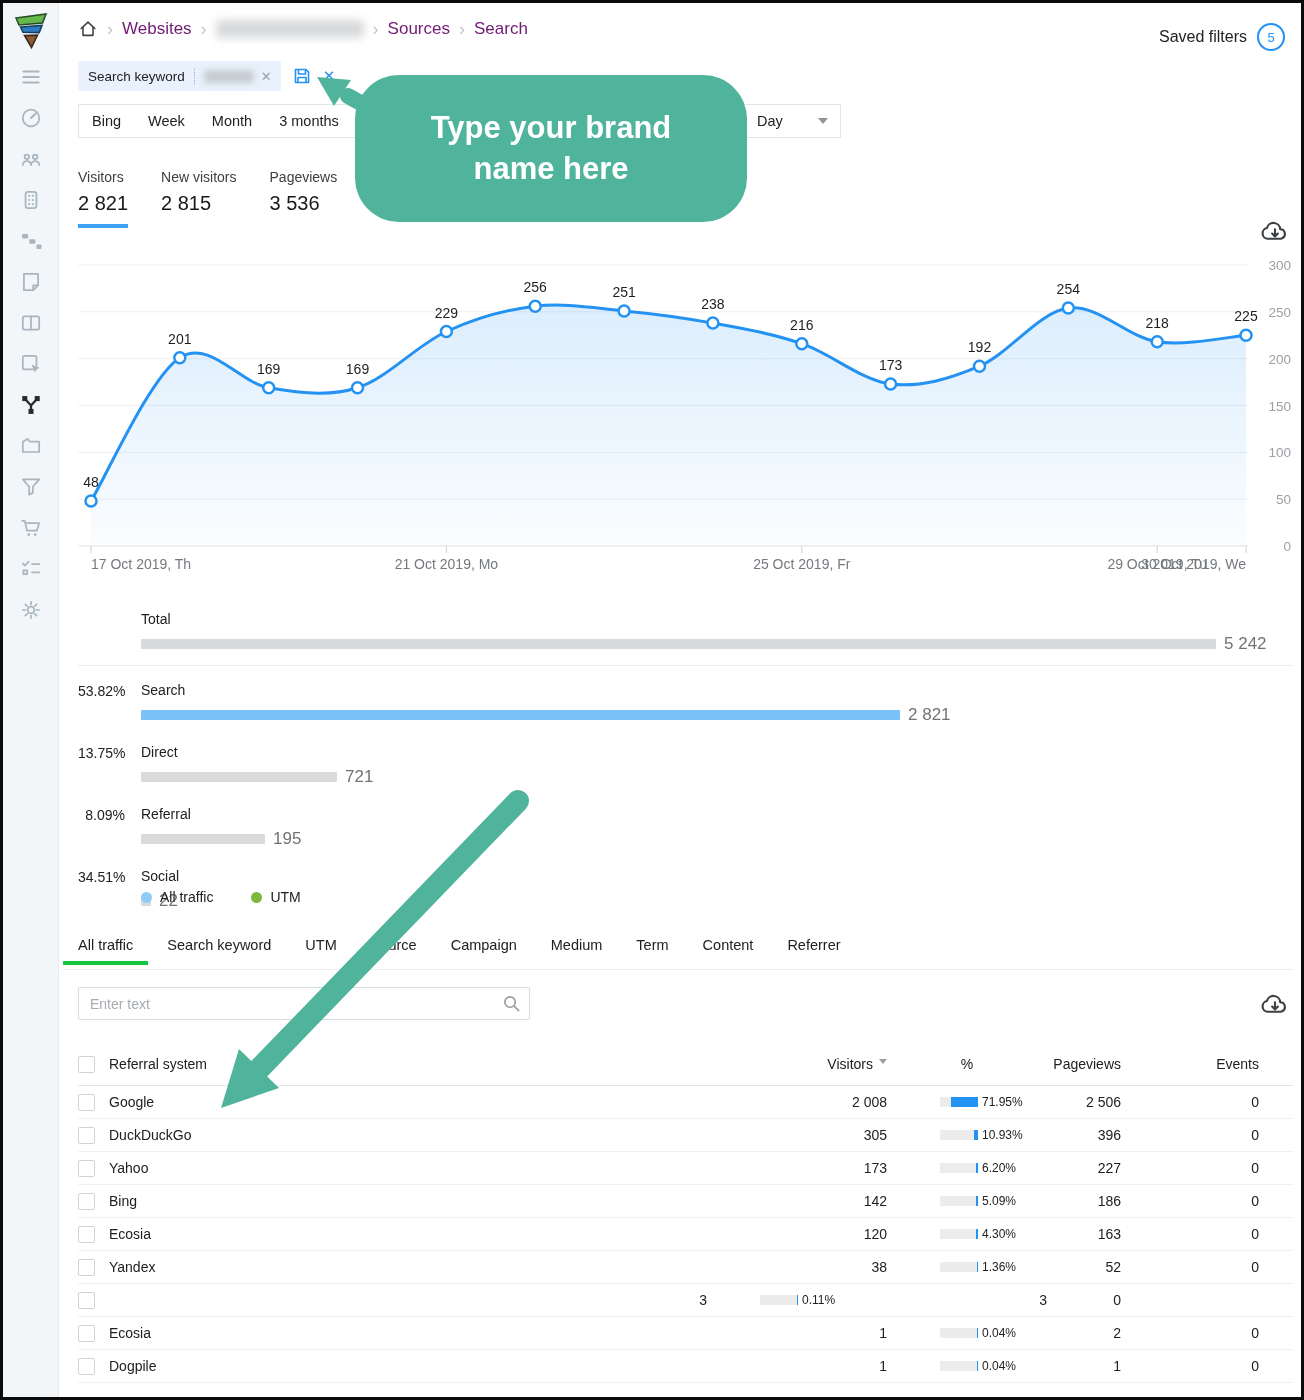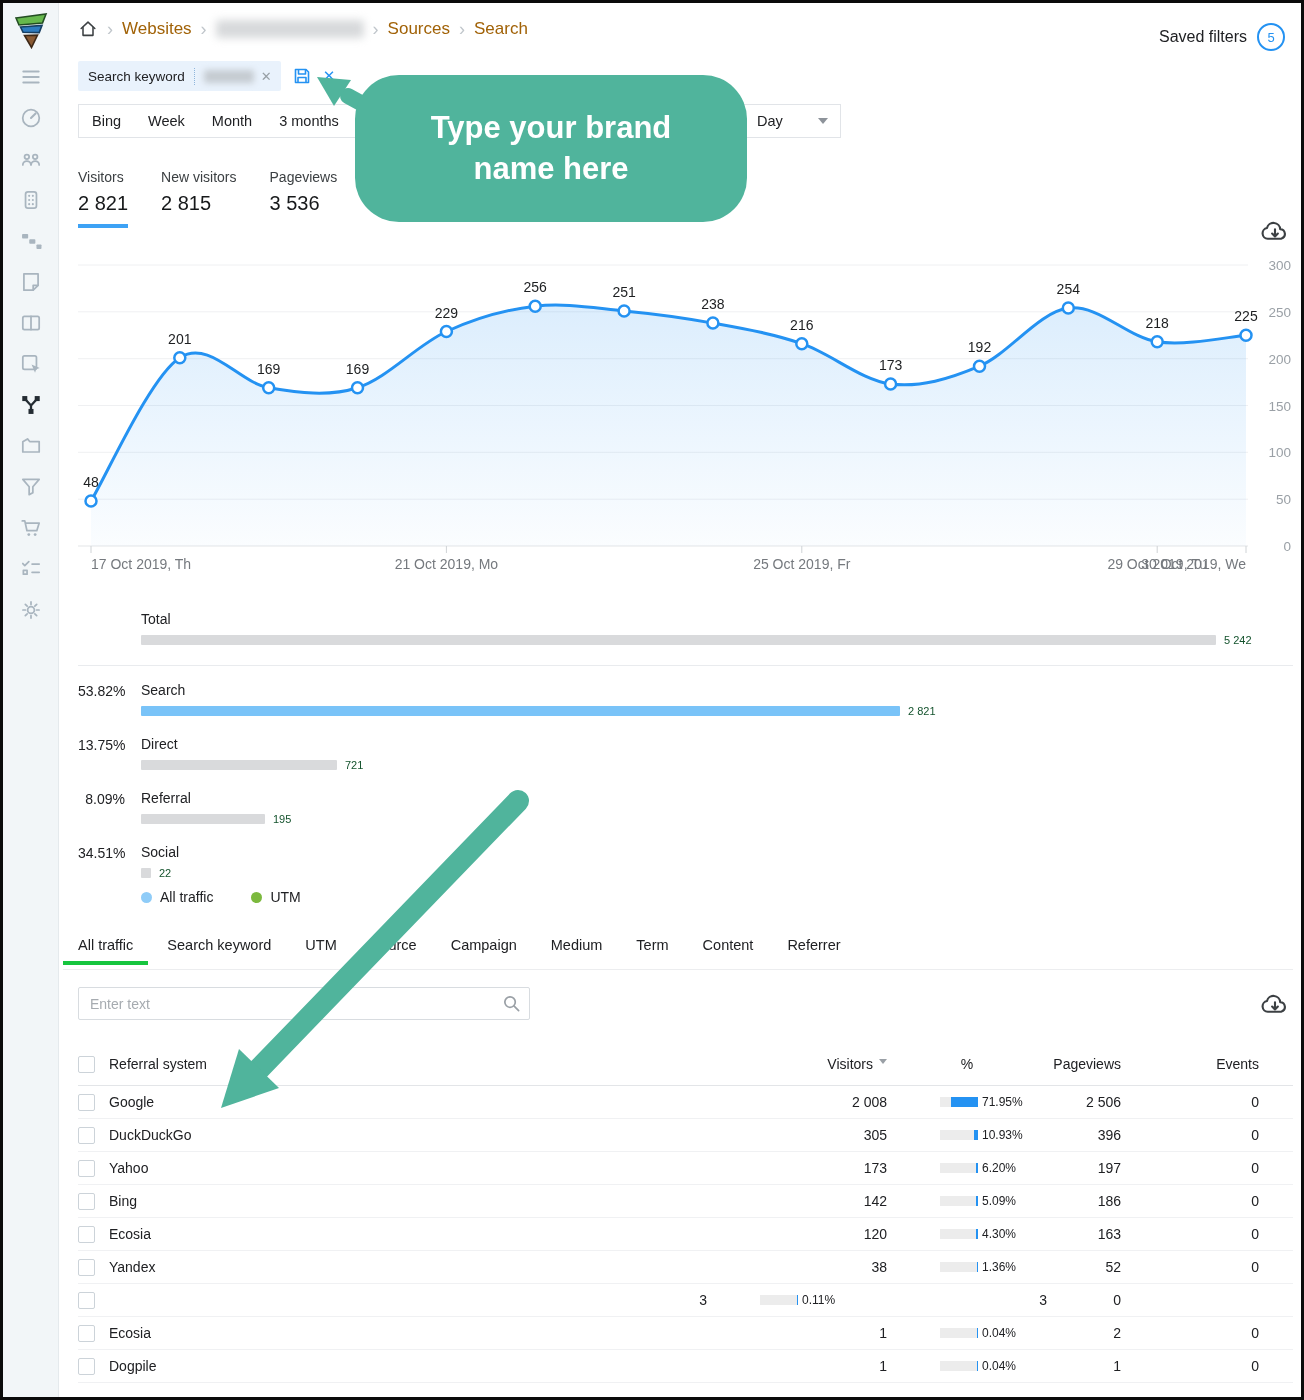--- a/index.html
+++ b/index.html
@@ -8,21 +8,21 @@
   
   .sidebar{position:absolute;left:0;top:0;bottom:0;width:55px;background:#f2f6f8;border-right:1px solid #e5eaed}
   .logo{width:34px;height:40px;margin:8px auto 0}
   #side-icons{display:flex;flex-direction:column;align-items:center;gap:17px;margin-top:14px}
   .side-ic{width:24px;height:24px;color:#a9b5bf;cursor:pointer}
   .side-ic svg{width:24px;height:24px}
   .side-ic.active{color:#242c33}
   
   .breadcrumb{position:absolute;left:75px;top:16px;display:flex;align-items:center;gap:9px;font-size:17px}
   .crumb-sep{color:#c0c6cb;font-size:18px;line-height:1}
-  .crumb{color:#a16207;text-decoration:none;cursor:pointer}
+  .crumb{color:#701a75;text-decoration:none;cursor:pointer}
   .blur-block{width:148px;height:18px;border-radius:3px;background:#d7d9db;filter:blur(4px)}
   .saved{position:absolute;right:16px;top:20px;display:flex;align-items:center;gap:10px;font-size:16px}
   .badge{width:24px;height:24px;border:2px solid #2492f2;border-radius:50%;color:#2492f2;font-size:13px;
     display:flex;align-items:center;justify-content:center}
   
   .filter-row{position:absolute;left:75px;top:58px;display:flex;align-items:center;gap:11px;height:30px}
   .chip{display:flex;align-items:center;height:30px;background:#e9f2fc;border-radius:2px;padding:0 9px 0 10px;font-size:13.5px}
   .chip-div{width:0;border-left:1px dotted #8fb6dc;height:17px;margin:0 9px}
   .chip-blur{width:50px;height:13px;background:#c5cbd1;border-radius:2px;filter:blur(3px);margin-right:7px}
   .chip-x{color:#98a0a6;font-size:13px;cursor:pointer}
@@ -48,21 +48,21 @@
   .axx{fill:#75797e;font-size:14px;font-family:"Liberation Sans",sans-serif}
   .ptlabel{fill:#1d1f21;font-size:14px;font-family:"Liberation Sans",sans-serif}
   .cloud{position:absolute;width:32px;height:26px;cursor:pointer}
   .cloud1{left:1256px;top:215px}
   .cloud2{left:1256px;top:988px}
   
   .total-sec{position:absolute;left:75px;top:608px;width:1215px}
   .total-lb{margin-left:63px;font-size:14px}
   .total-line{display:flex;align-items:center;margin-left:63px;margin-top:7px}
   .gbar{height:10px;background:#d9dadc;border-radius:1px}
-  .bar-val{font-size:11px;color:#14532d;margin-left:8px;white-space:nowrap}
+  .bar-val{font-size:17px;color:#737373;margin-left:8px;white-space:nowrap}
   .divider1{position:absolute;left:75px;top:662px;width:1215px;height:1px;background:#e9ebee}
   #sources{position:absolute;left:75px;top:679px}
   .src-row{display:flex;margin-bottom:19px}
   .src-pct{width:47px;text-align:right;font-size:14px;margin-right:16px;padding-top:1px}
   .src-label{font-size:14px}
   .src-barline{display:flex;align-items:center;margin-top:7px}
   .src-bar{height:10px;border-radius:1px}
   #legend{position:absolute;left:138px;top:886px;display:flex;gap:38px}
   .leg{display:flex;align-items:center;gap:8px;font-size:14px;cursor:pointer}
   .dot{width:11px;height:11px;border-radius:50%}
@@ -449,21 +449,21 @@
         <div class="trow tr">
           <span class="cbox"></span>
           <span>Yahoo</span>
           <span class="c-num">173</span>
           <span class="c-pct">
             <span class="ptrack">
               <span class="pfill" style="width: 2.4px;"></span>
             </span>
             <span class="plabel">6.20%</span>
           </span>
-          <span class="c-num">197</span>
+          <span class="c-num">227</span>
           <span class="c-num">0</span>
         </div>
         <div class="trow tr">
           <span class="cbox"></span>
           <span>Bing</span>
           <span class="c-num">142</span>
           <span class="c-pct">
             <span class="ptrack">
               <span class="pfill" style="width: 1.9px;"></span>
             </span>

